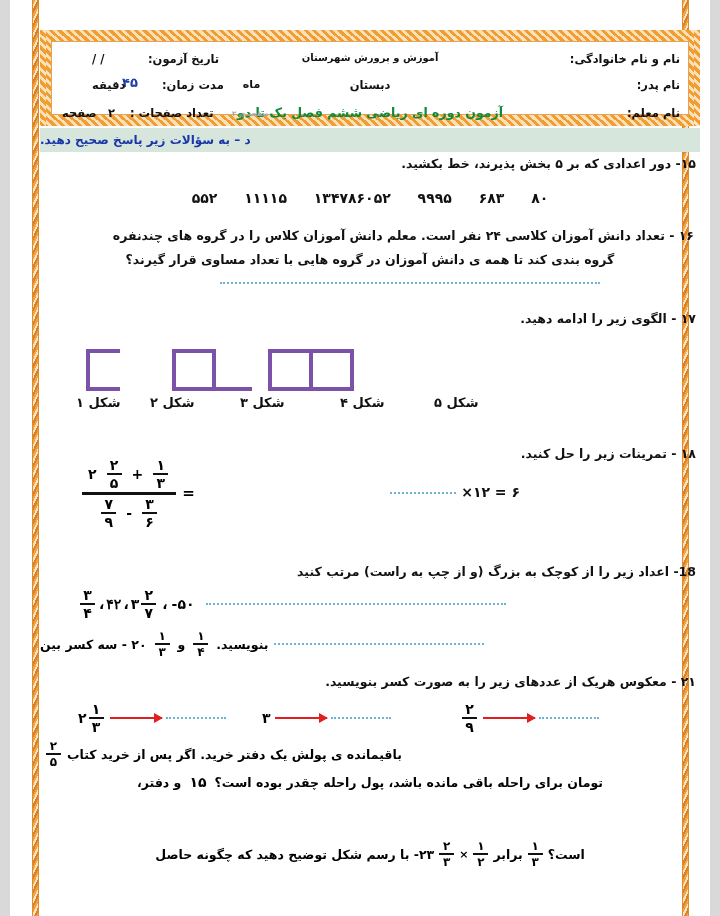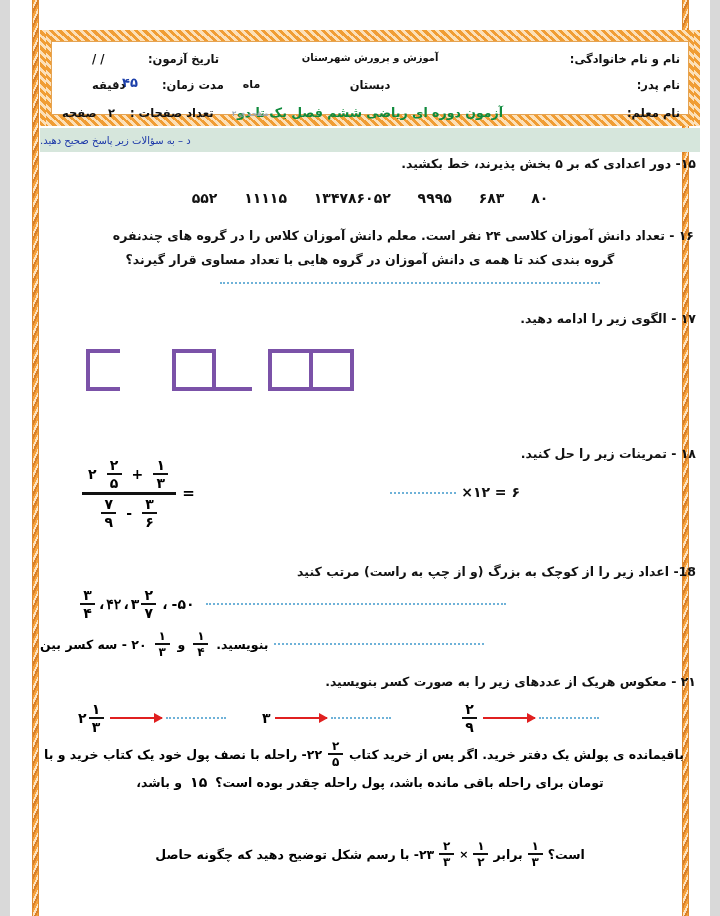--- a/index.html
+++ b/index.html
@@ -48,21 +48,21 @@
   .num-blue { color: #1c3faa; font-size: 13px; }
   .title-green { color: #0f8a3c; font-size: 12.5px; font-weight: bold; white-space: nowrap; }
   .tiny-grey { color: #9aa6b2; font-size: 7px; font-weight: bold; }
 
   .sechead {
     position: absolute; left: 30px; top: 128px; width: 660px; height: 24px;
     background: #d6e6dc;
     display: flex; align-items: center; justify-content: flex-end;
     padding-left: 0; padding-right: 8px;
   }
-  .sechead span { color: #1a36a8; font-weight: normal; font-size: 10px; }
+  .sechead span { color: #1a36a8; font-weight: bold; font-size: 12px; }
 
   .qarea { position: absolute; left: 30px; top: 152px; width: 660px; }
   .q { position: absolute; width: 100%; }
   .qtext {
     font-size: 12.5px; font-weight: bold; color: #111; line-height: 1.9;
     text-align: right; padding-right: 4px;
   }
   .numrow {
     text-align: center; font-size: 14px; font-weight: bold; color: #111;
     letter-spacing: 0px; direction: ltr;
@@ -191,20 +191,27 @@
 
         <div class="sh" style="left:228px; width:86px; height:42px;">
           <div class="seg" style="left:0; top:0; width:4px; height:42px;"></div>
           <div class="seg" style="left:0; top:0; width:86px; height:4px;"></div>
           <div class="seg" style="left:0; bottom:0; width:86px; height:4px;"></div>
           <div class="seg" style="left:41px; top:0; width:4px; height:42px;"></div>
           <div class="seg" style="left:82px; top:0; width:4px; height:42px;"></div>
         </div>
       </div>
 
+      <div class="labels" style="margin-top:4px;">
+        <span style="left:36px;">شکل ۱</span>
+        <span style="left:110px;">شکل ۲</span>
+        <span style="left:200px;">شکل ۳</span>
+        <span style="left:300px;">شکل ۴</span>
+        <span style="left:394px;">شکل ۵</span>
+      </div>
     </div>
 
     <div class="q" style="top:290px;">
       <div class="qtext">۱۸ - تمرینات زیر را حل کنید.</div>
 
       <div style="position:absolute; top:42px; right:180px;" class="eqline">
         <span class="dots" style="width:66px;"></span>
         <span>×</span><span>۱۲</span>
         <span>=</span>
         <span>۶</span>
@@ -323,26 +330,25 @@
     </div>
 
     <div class="q" style="top:588px;">
       <div style="display:flex; align-items:center; justify-content:flex-end; gap:4px; padding:0 4px; font-size:12.5px; font-weight:bold;">
         <span>باقیمانده ی پولش یک دفتر خرید. اگر پس از  خرید کتاب</span>
         <span class="frac sm">
           <span class="n">۲</span>
           <span class="bar"></span>
           <span class="d">۵</span>
         </span>
-        <span>۲۲- راحله با نصف پول خود یک کتاب خرید و با</span>
       </div>
       <div style="display:flex; align-items:center; justify-content:center; gap:8px; padding:6px 4px 0 4px; font-size:12.5px; font-weight:bold;">
         <span>تومان برای راحله باقی مانده باشد، پول راحله چقدر بوده است؟</span>
         <span style="font-size:14px;">۱۵</span>
-        <span>و باشد،</span>
+        <span>و دفتر،</span>
       </div>
     </div>
 
     <div class="q" style="top:688px;">
       <div style="display:flex; align-items:center; justify-content:center; gap:3px; font-size:12.5px; font-weight:bold;">
         <span>است؟</span>
         <span class="frac sm">
           <span class="n">۱</span>
           <span class="bar"></span>
           <span class="d">۳</span>

